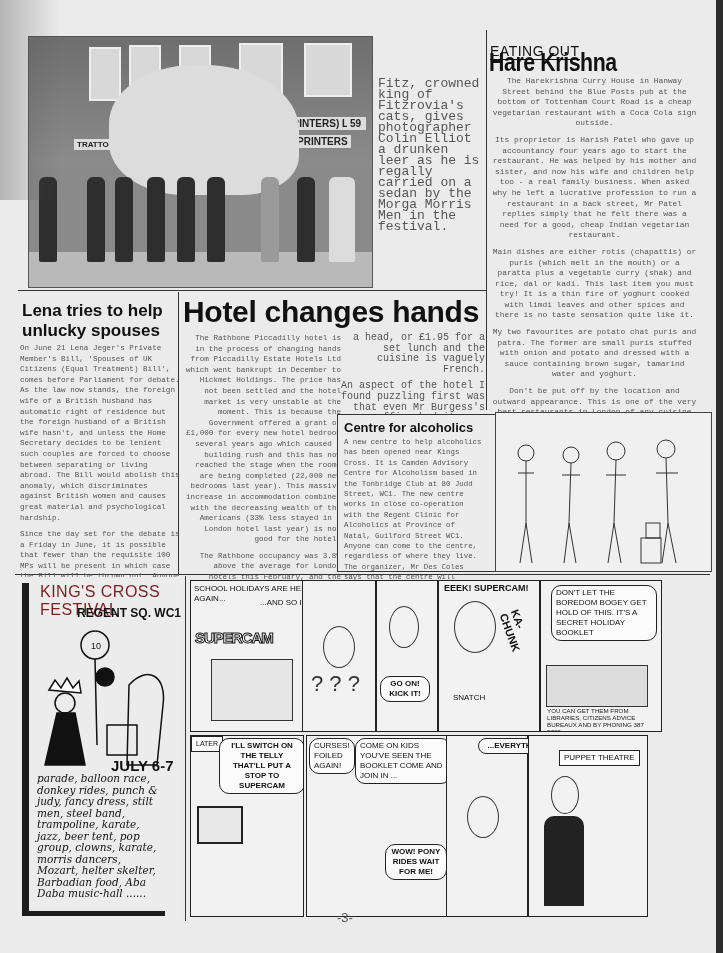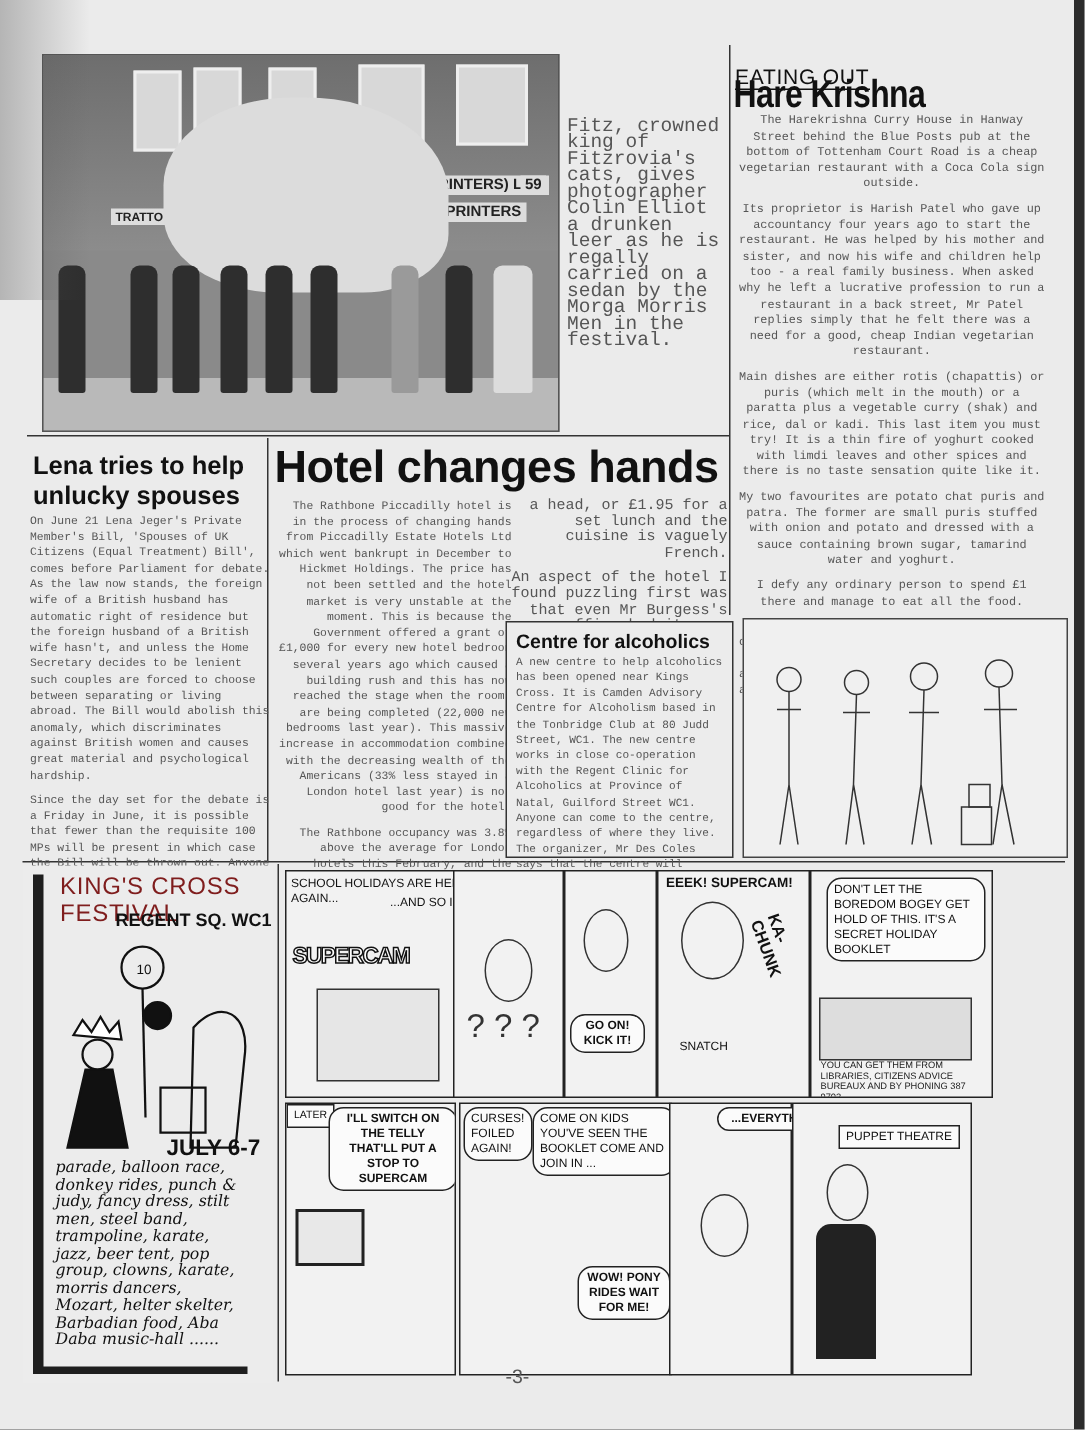--- a/index.html
+++ b/index.html
@@ -23,21 +23,21 @@
   .eat-body{position:absolute;left:492px;top:76px;width:205px;font-size:7.9px;line-height:10.6px;text-align:center;}
   .eat-body p{margin:0 0 6px 0;}
   .lena-title{position:absolute;left:22px;top:301px;width:160px;font-size:17px;line-height:20px;font-weight:bold;color:#111;}
   .lena-body{position:absolute;left:20px;top:343px;width:160px;font-size:7.6px;line-height:10.6px;}
   .lena-body p{margin:0 0 6px 0;}
   .hotel-title{position:absolute;left:183px;top:295px;font-size:30px;font-weight:bold;color:#111;letter-spacing:-.3px;}
   .hotel-col1{position:absolute;left:183px;top:333px;width:158px;font-size:7.6px;line-height:10.6px;}
   .hotel-col2{position:absolute;left:340px;top:333px;width:145px;font-size:10px;line-height:10.6px;}
   .hotel-col1 p,.hotel-col2 p{margin:0 0 6px 0;text-align:right;}
   .byline{text-align:center;}
-  .alco-box{position:absolute;left:337px;top:414px;width:150px;height:156px;border:1px solid #333;background:#ececec;}
+  .alco-box{position:absolute;left:337px;top:414px;width:150px;height:156px;border:1px solid #333;background:#ececec;padding-left:48px;}
   .alco-title{position:absolute;left:6px;top:5px;font-size:13px;font-weight:bold;color:#111;}
   .alco-body{position:absolute;left:6px;top:22px;width:140px;font-size:7.4px;line-height:10.4px;}
   .cartoon{position:absolute;left:495px;top:412px;width:215px;height:158px;border:1px solid #444;background:#f0f0f0;}
   .kx{position:absolute;left:15px;top:577px;width:167px;height:345px;background:#ececec;}
   .kx-bar{position:absolute;left:7px;top:6px;width:7px;height:330px;background:#1e1e1e;}
   .kx-bottom{position:absolute;left:7px;top:334px;width:143px;height:5px;background:#1e1e1e;}
   .kx-t1{position:absolute;left:25px;top:6px;font-size:16px;color:#7f1d1d;letter-spacing:.5px;}
   .kx-t2{position:absolute;left:62px;top:29px;font-size:12px;font-weight:bold;color:#111;}
   .kx-art{position:absolute;left:22px;top:48px;width:140px;height:150px;}
   .kx-date{position:absolute;left:96px;top:180px;font-size:15px;font-weight:bold;color:#111;}
@@ -88,21 +88,20 @@
   <div class="rule-h" style="left:15px;top:574px;width:695px;height:1px;"></div>
   <div class="rule-v" style="left:185px;top:576px;width:1px;height:345px;"></div>
 
   <div class="eat-kicker">EATING OUT</div>
   <div class="eat-title">Hare Krishna</div>
   <div class="eat-body mono">
     <p>The Harekrishna Curry House in Hanway Street behind the Blue Posts pub at the bottom of Tottenham Court Road is a cheap vegetarian restaurant with a Coca Cola sign outside.</p>
     <p>Its proprietor is Harish Patel who gave up accountancy four years ago to start the restaurant. He was helped by his mother and sister, and now his wife and children help too - a real family business. When asked why he left a lucrative profession to run a restaurant in a back street, Mr Patel replies simply that he felt there was a need for a good, cheap Indian vegetarian restaurant.</p>
     <p>Main dishes are either rotis (chapattis) or puris (which melt in the mouth) or a paratta plus a vegetable curry (shak) and rice, dal or kadi. This last item you must try! It is a thin fire of yoghurt cooked with limdi leaves and other spices and there is no taste sensation quite like it.</p>
     <p>My two favourites are potato chat puris and patra. The former are small puris stuffed with onion and potato and dressed with a sauce containing brown sugar, tamarind water and yoghurt.</p>
-    <p>I defy any ordinary person to spend £1 there and manage to eat all the food.</p>
     <p>Don't be put off by the location and outward appearance. This is one of the very best restaurants in London of any cuisine at any price. The seating may be secondhand and the decor non-existent but the food...! Ah, the food!</p>
   </div>
 
   <div class="lena-title">Lena tries to help unlucky spouses</div>
   <div class="lena-body mono">
     <p>On June 21 Lena Jeger's Private Member's Bill, 'Spouses of UK Citizens (Equal Treatment) Bill', comes before Parliament for debate. As the law now stands, the foreign wife of a British husband has automatic right of residence but the foreign husband of a British wife hasn't, and unless the Home Secretary decides to be lenient such couples are forced to choose between separating or living abroad. The Bill would abolish this anomaly, which discriminates against British women and causes great material and psychological hardship.</p>
     <p>Since the day set for the debate is a Friday in June, it is possible that fewer than the requisite 100 MPs will be present in which case the Bill will be thrown out. Anyone who supports the Bill can help by urging their MP to attend the debate and to vote for the Bill on 21 June. They should also write to Lena Jeger, as the more letters of support she gets the more strongly she can put her case.</p>
   </div>
 
   <div class="hotel-title">Hotel changes hands</div>

